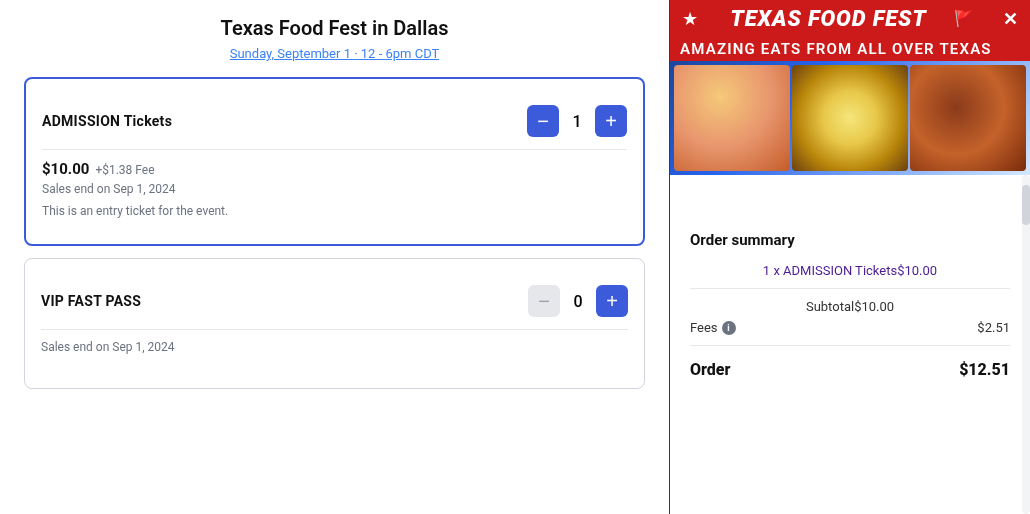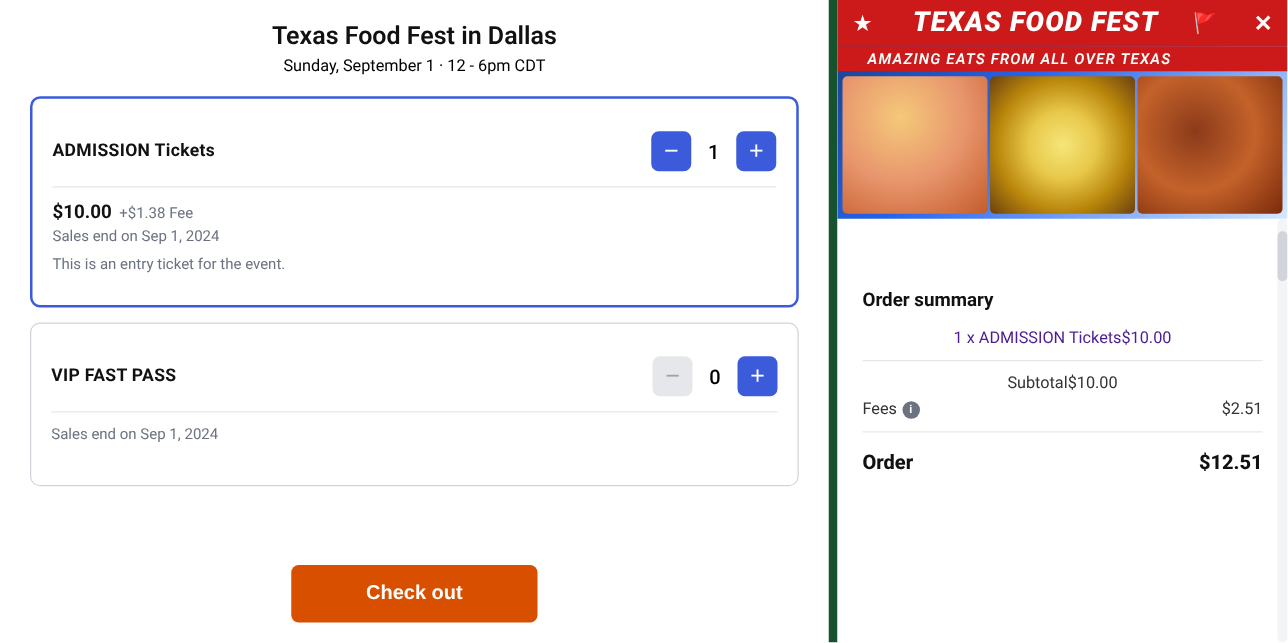--- a/index.html
+++ b/index.html
@@ -11,36 +11,37 @@
       overflow: hidden;
       display: flex;
     }
 
     
     .left-panel {
       flex: 1;
       padding: 16px 24px;
       display: flex;
       flex-direction: column;
-      border-right: 7px solid #14532d;
+      border-right: 1px solid #14532d;
     }
 
     .event-title {
       text-align: center;
       font-size: 20px;
       font-weight: 600;
       color: #111;
       margin-bottom: 6px;
     }
 
     .event-date {
       text-align: center;
       font-size: 13px;
-      color: #000000;
+      color: #3b82f6;
       margin-bottom: 16px;
+      text-decoration: underline;
     }
 
     .ticket-card {
       border: 2px solid #3b5bdb;
       border-radius: 8px;
       padding: 26px 16px;
       margin-bottom: 12px;
     }
 
     .ticket-card.inactive {
@@ -191,27 +192,26 @@
       background: none;
       border: none;
       color: #fff;
       font-size: 18px;
       cursor: pointer;
       font-weight: bold;
       line-height: 1;
     }
 
     .banner-subtitle {
-      font-size: 12px;
+      font-size: 15px;
       color: #fff;
       font-weight: 600;
       letter-spacing: 0.08em;
-      padding: 3px 24px;
+      padding: 3px 10px;
       background: #cc1a1a;
-      font-style: italic;
     }
 
     .banner-images {
       display: flex;
       flex: 1;
       gap: 2px;
       padding: 4px;
     }
 
     .banner-img-placeholder {
@@ -350,23 +350,20 @@
         <span class="qty-value">0</span>
         <button class="qty-btn active">
           <span>+</span>
         </button>
       </div>
     </div>
     <hr class="divider">
     <p class="ticket-sales-end">Sales end on Sep 1, 2024</p>
   </div>
 
-  <div class="checkout-bar">
-    <button class="checkout-btn">Check out</button>
-  </div>
 </div>
 
 <div class="right-panel">
   <div class="banner-area">
     <div class="banner-top">
       <span class="texas-star">★</span>
       <span class="banner-title-text">TEXAS FOOD FEST</span>
       <span style="font-size:16px;">🚩</span>
       <button class="banner-close-btn">
         <span>✕</span>

